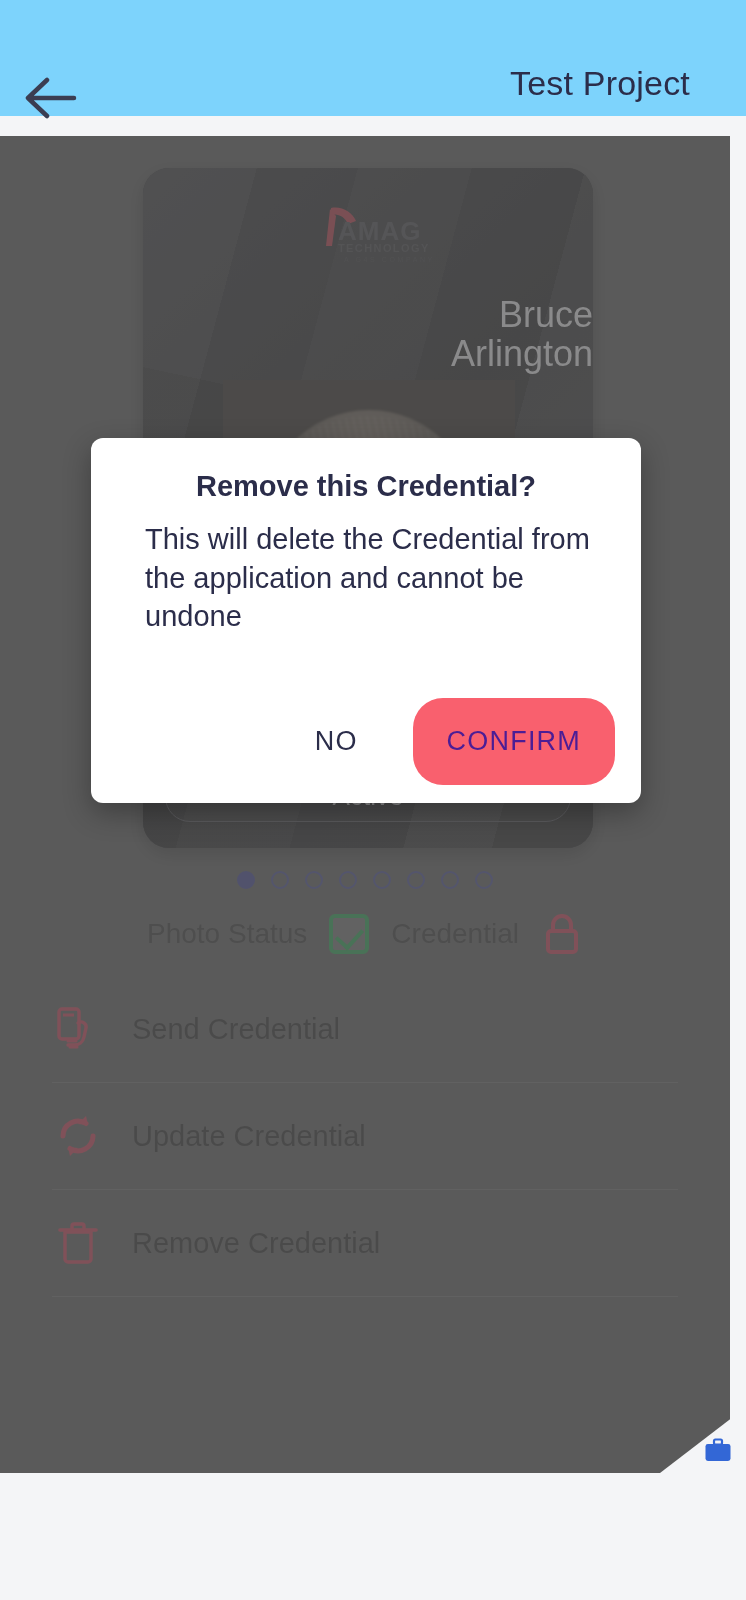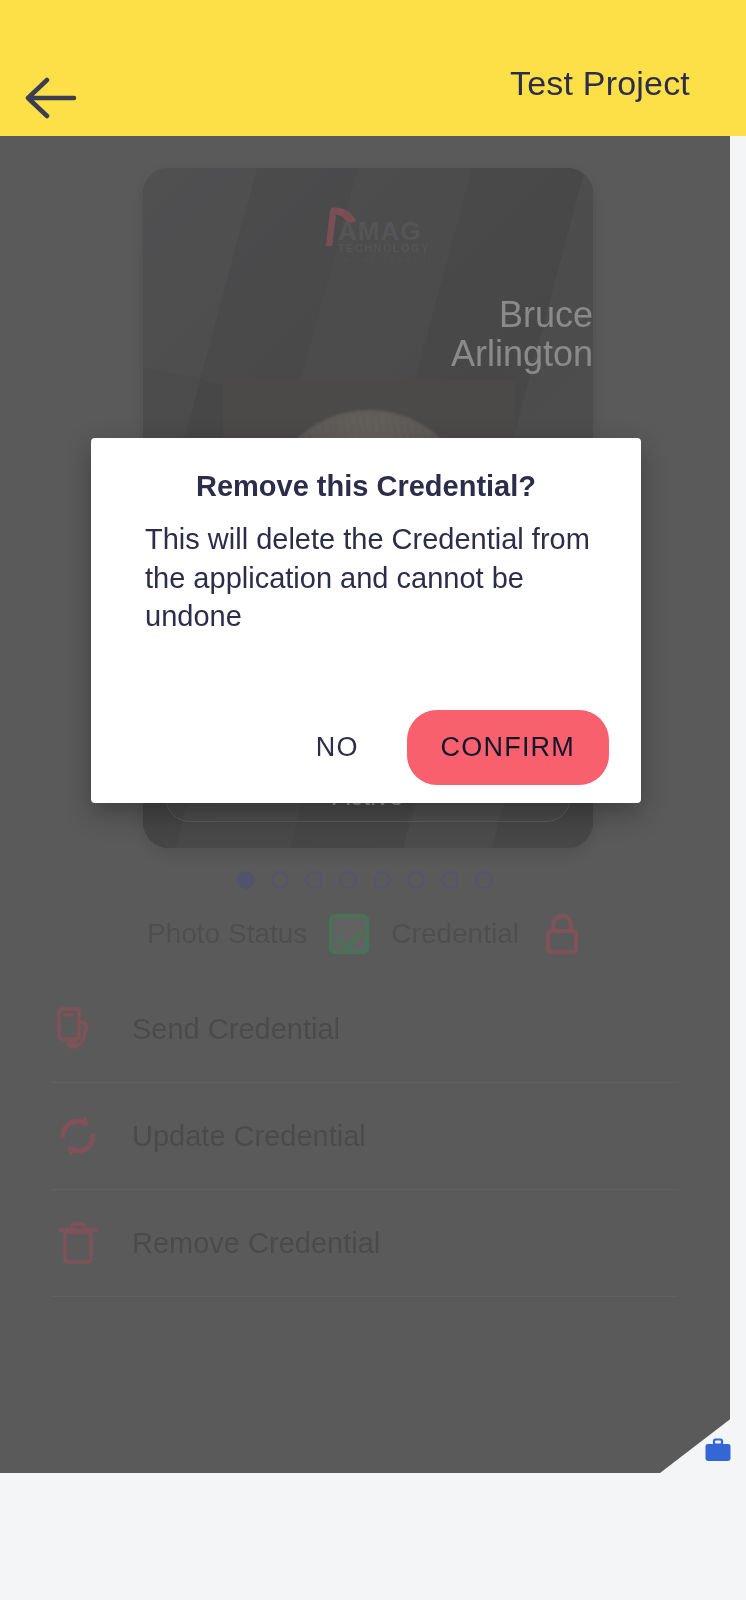--- a/index.html
+++ b/index.html
@@ -22,22 +22,22 @@
     width: 746px;
     height: 1600px;
     background: #f4f5f7;
   }
 
   
   .appbar {
     position: absolute;
     top: 0; left: 0;
     width: 746px;
-    height: 136px;
-    background: #fde047;
+    height: 116px;
+    background: #7dd3fc;
     box-sizing: border-box;
   }
   .back-btn {
     position: absolute;
     left: 18px;
     top: 68px;
     width: 64px;
     height: 60px;
     display: flex;
     align-items: center;
@@ -272,21 +272,21 @@
     height: 1337px;
     background: rgba(110,110,110,0.62);
   }
   .dialog {
     position: absolute;
     left: 91px;
     top: 438px;
     width: 550px;
     height: 365px;
     background: #ffffff;
-    border-radius: 4px;
+    border-radius: 12px;
     box-sizing: border-box;
     box-shadow: 0 10px 28px rgba(0,0,0,0.30);
   }
   .dialog-title {
     position: absolute;
     left: 0; right: 0;
     top: 32px;
     text-align: center;
     font-size: 29px;
     font-weight: 700;
@@ -298,45 +298,45 @@
     right: 26px;
     top: 82px;
     font-size: 29px;
     line-height: 1.33;
     color: #2b2d4a;
     font-weight: 400;
     margin-left: 24px;
   }
   .dialog-actions {
     position: absolute;
-    left: 0; right: 32px;
+    left: 0; right: 26px;
     bottom: 18px;
     display: flex;
     align-items: center;
     justify-content: flex-end;
-    gap: 28px;
+    gap: 35px;
   }
   .btn-no {
     background: none;
     border: none;
     font-family: inherit;
     font-size: 27px;
     letter-spacing: 1.2px;
     color: #2b2d4a;
     padding: 16px 20px;
     cursor: pointer;
   }
   .btn-confirm {
     background: #f9606e;
     border: none;
     font-family: inherit;
     font-size: 27px;
     letter-spacing: 1.2px;
-    color: #0f172a;
-    padding: 22px 34px;
+    color: #4c1d95;
+    padding: 28px 34px;
     border-radius: 30px;
     cursor: pointer;
   }
 </style>
 </head>
 <body>
 
 <div class="screen">
 
   <div class="appbar">

